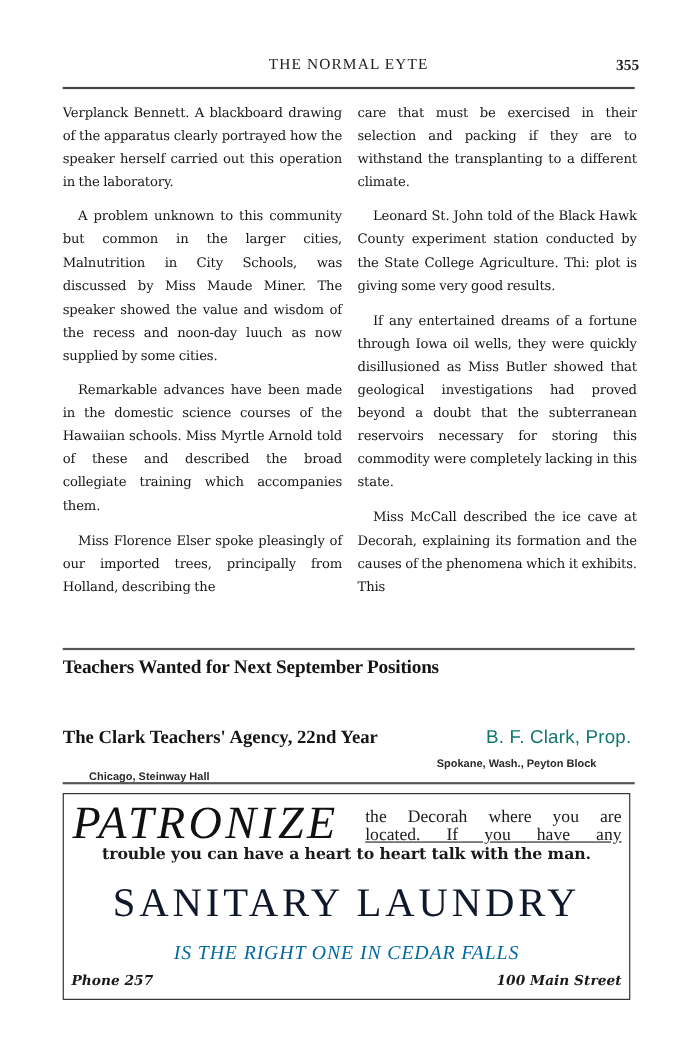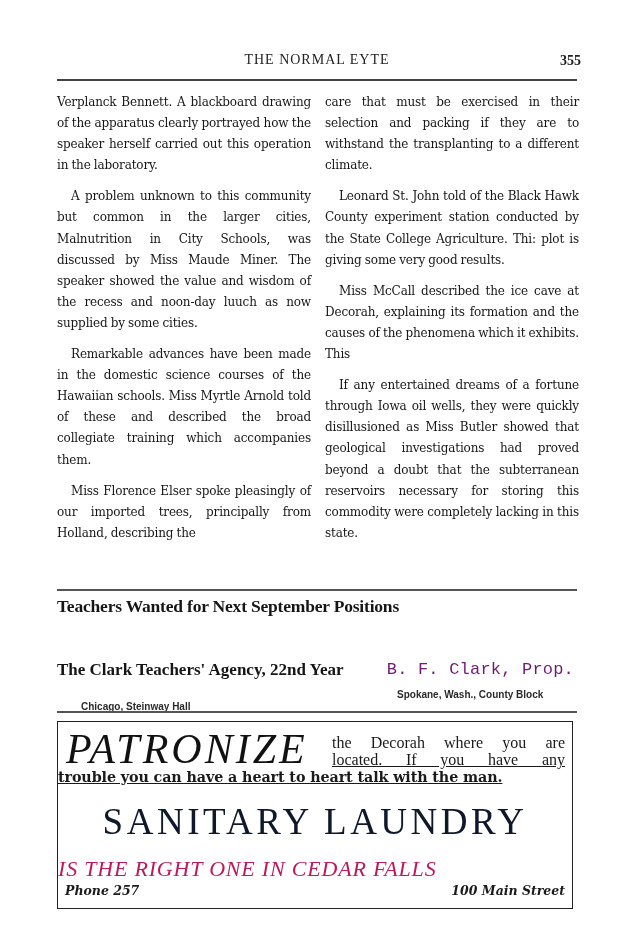--- a/index.html
+++ b/index.html
@@ -20,32 +20,32 @@
 
   .rule { position: absolute; left: 57px; width: 520px; height: 1.5px; background: #555; }
   .rule-1 { top: 589px; }
   .rule-2 { top: 711px; }
 
   .ad-teachers { position: absolute; left: 57px; top: 596px; width: 520px; }
   .teachers-heading { font-family: "Liberation Serif", serif; font-weight: bold; font-size: 17.5px; letter-spacing: -0.2px; color: #151515; }
   .teachers-body { margin: 5px 0 0 24px; font-family: "Liberation Serif", serif; font-size: 10.6px; line-height: 11.5px; text-align: justify; color: #2a2a2a; word-spacing: 1px; }
   .agency-row { position: absolute; left: 57px; top: 660px; width: 520px; height: 22px; }
   .agency-name { position: absolute; left: 0; top: 0; font-family: "Liberation Serif", serif; font-weight: bold; font-size: 17px; color: #151515; }
-  .agency-prop { position: absolute; right: 3px; top: 0; font-family: Liberation Mono, monospace; font-size: 17px; color: #701a75; letter-spacing: 0.2px; }
+  .agency-prop { position: absolute; right: 3px; top: 0; font-family: Liberation Sans, sans-serif; font-size: 17px; color: #0f766e; letter-spacing: 0.2px; }
   .address-row { position: absolute; left: 57px; top: 689px; width: 520px; height: 14px; }
   .address-left { position: absolute; left: 24px; top: 0; font-family: "Liberation Sans", sans-serif; font-weight: bold; font-size: 10px; color: #2a2a2a; margin-top: 12px; }
   .address-right { position: absolute; left: 340px; top: 0; font-family: "Liberation Sans", sans-serif; font-weight: bold; font-size: 10px; color: #2a2a2a; }
 
   .laundry-box { position: absolute; left: 57px; top: 721px; width: 516px; height: 188px; border: 1.5px solid #222; }
   .patronize { position: absolute; left: 8px; top: 4px; font-family: "Liberation Serif", serif; font-style: italic; font-size: 42px; letter-spacing: 3px; color: #111; line-height: 46px; }
   .patronize-rest-1 { position: absolute; left: 274px; top: 12px; width: 233px; font-family: "Liberation Serif", serif; font-size: 16px; line-height: 17px; text-align: justify; text-align-last: justify; color: #1a1a1a; }
   .patronize-rest-2 { position: absolute; left: 274px; top: 29px; width: 233px; font-family: "Liberation Serif", serif; font-size: 16px; line-height: 17px; text-align: justify; text-align-last: justify; color: #1a1a1a; text-decoration: underline; }
-  .patronize-line-3 { position: absolute; left: 0; top: 47px; width: 100%; font-family: "DejaVu Serif", serif; font-weight: bold; font-size: 14.3px; color: #1a1a1a; letter-spacing: -0.1px; text-decoration: underline; }
+  .patronize-line-3 { position: absolute; left: 0; top: 47px; width: 100%; text-align: center; font-family: "DejaVu Serif", serif; font-weight: bold; font-size: 14.3px; color: #1a1a1a; letter-spacing: -0.1px; }
   .sanitary { position: absolute; left: 0; top: 78px; width: 100%; text-align: center; font-family: "Liberation Serif", serif; font-size: 37px; letter-spacing: 3.5px; color: #0f172a; }
-  .right-one { position: absolute; left: 0; top: 134px; width: 100%; font-family: "Liberation Serif", serif; font-style: italic; font-size: 22px; letter-spacing: 0.8px; color: #be185d; }
+  .right-one { position: absolute; left: 0; top: 134px; width: 100%; text-align: center; font-family: "Liberation Serif", serif; font-style: italic; font-size: 18px; letter-spacing: 0.8px; color: #0369a1; }
   .phone { position: absolute; left: 7px; top: 161px; font-family: "DejaVu Serif", serif; font-style: italic; font-weight: bold; font-size: 12.5px; color: #1a1a1a; }
   .street { position: absolute; right: 7px; top: 161px; font-family: "DejaVu Serif", serif; font-style: italic; font-weight: bold; font-size: 12.5px; color: #1a1a1a; }
 </style>
 </head>
 <body>
 
 <div class="running-head">
   <div class="running-title">THE NORMAL EYTE</div>
   <div class="page-number">355</div>
 </div>
@@ -54,37 +54,37 @@
 <div class="columns">
   <div class="col col-left">
     <p class="para">Verplanck Bennett.  A blackboard drawing of the apparatus clearly portrayed how the speaker herself carried out this operation in the laboratory.</p>
     <p class="para indent">A problem unknown to this community but common in the larger cities, Malnutrition in City Schools, was discussed by Miss Maude Miner.  The speaker showed the value and wisdom of the recess and noon-day luuch as now supplied by some cities.</p>
     <p class="para indent">Remarkable advances have been made in the domestic science courses of the Hawaiian schools. Miss Myrtle Arnold told of these and described the broad collegiate training which accompanies them.</p>
     <p class="para indent">Miss Florence Elser spoke pleasingly of our imported trees, principally from Holland, describing the</p>
   </div>
   <div class="col col-right">
     <p class="para">care that must be exercised in their selection and packing if they are to withstand the transplanting to a different climate.</p>
     <p class="para indent">Leonard St. John told of the Black Hawk County experiment station conducted by the State College Agriculture. Thi: plot is giving some very good results.</p>
+    <p class="para indent">If any entertained dreams of a fortune through Iowa oil wells, they were quickly disillusioned as Miss Butler showed that geological investigations had proved beyond a doubt that the subterranean reservoirs necessary for storing this commodity were completely lacking in this state.</p>
     <p class="para indent">Miss McCall described the ice cave at Decorah, explaining its formation and the causes of the phenomena which it exhibits. This</p>
-    <p class="para indent">If any entertained dreams of a fortune through Iowa oil wells, they were quickly disillusioned as Miss Butler showed that geological investigations had proved beyond a doubt that the subterranean reservoirs necessary for storing this commodity were completely lacking in this state.</p>
   </div>
 </div>
 
 <div class="rule rule-1"></div>
 
 <div class="ad-teachers">
   <div class="teachers-heading">Teachers Wanted for Next September Positions</div>
 </div>
 <div class="agency-row">
   <div class="agency-name">The Clark Teachers' Agency, 22nd Year</div>
   <div class="agency-prop">B. F. Clark, Prop.</div>
 </div>
 <div class="address-row">
   <div class="address-left">Chicago, Steinway Hall</div>
-  <div class="address-right">Spokane, Wash., County Block</div>
+  <div class="address-right">Spokane, Wash., Peyton Block</div>
 </div>
 
 <div class="rule rule-2"></div>
 
 <div class="laundry-box">
   <div class="patronize">PATRONIZE</div>
   <div class="patronize-rest-1">the Decorah where you are</div>
   <div class="patronize-rest-2">located.  If you have any</div>
   <div class="patronize-line-3">trouble you can have a heart to heart talk with the man.</div>
   <div class="sanitary">SANITARY LAUNDRY</div>

